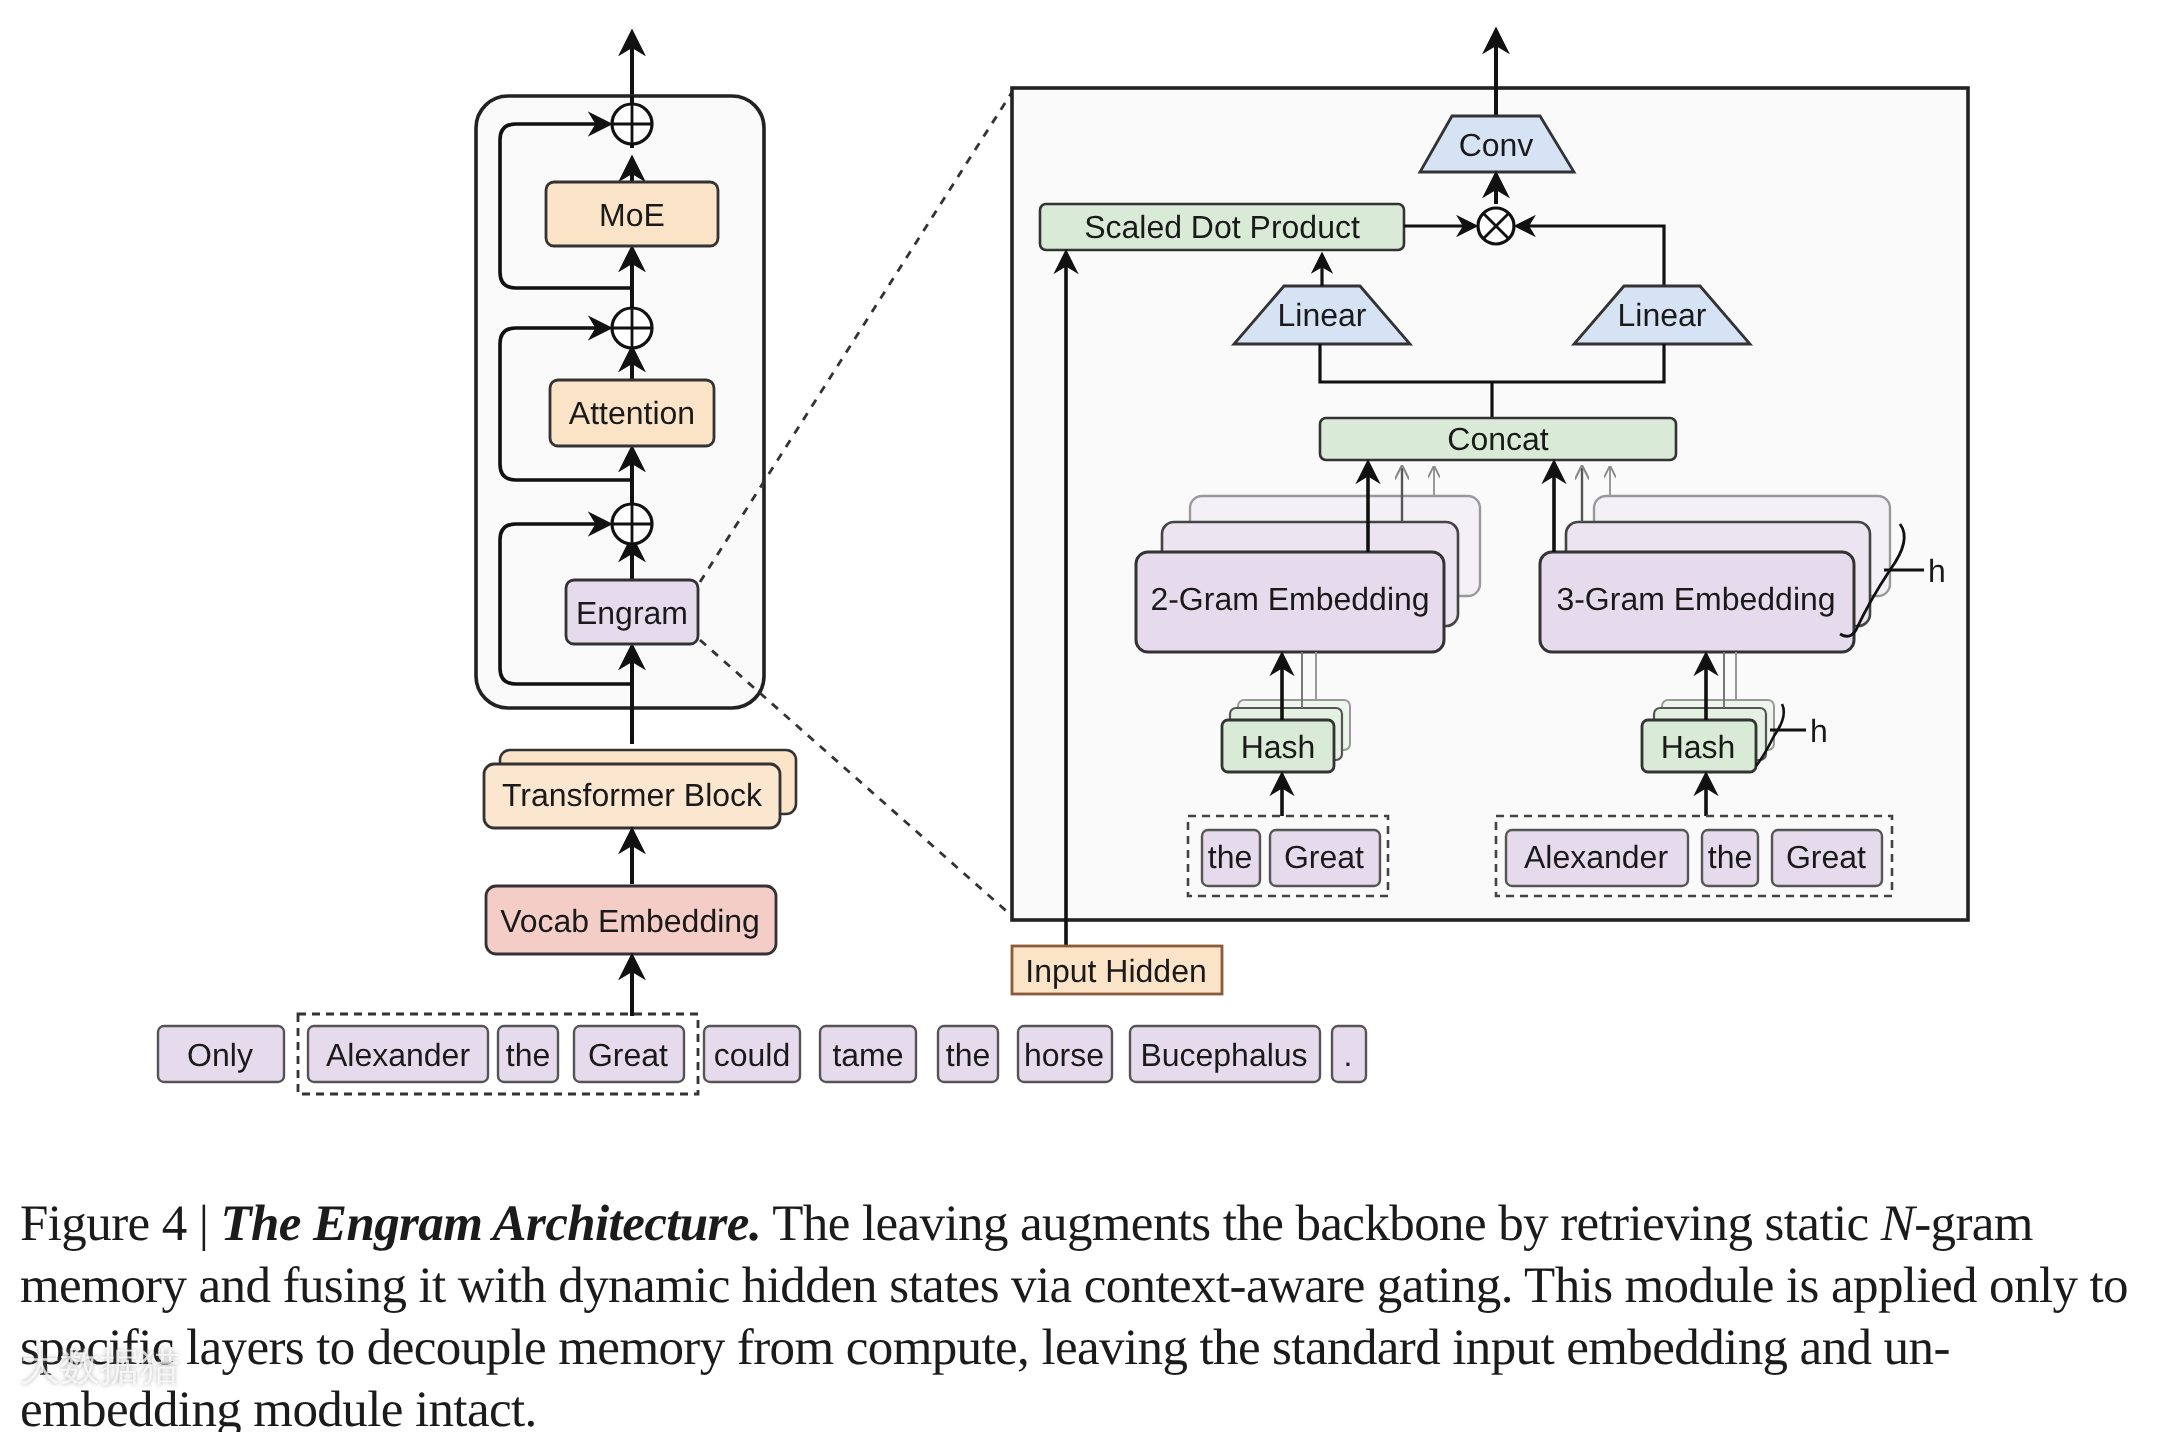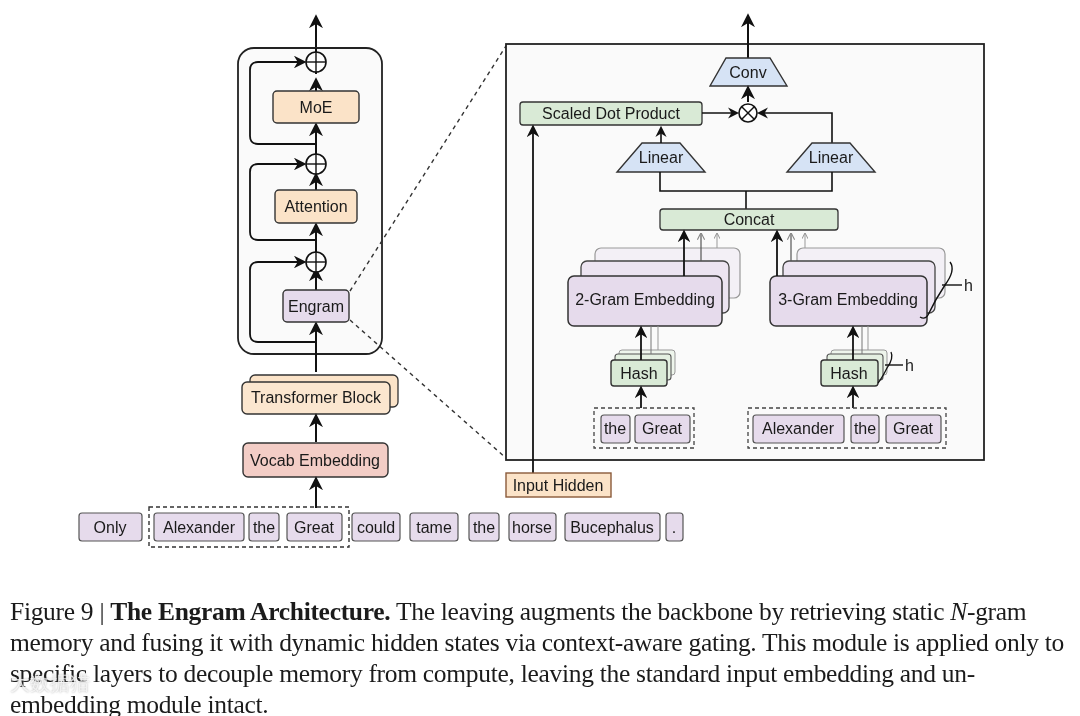--- a/index.html
+++ b/index.html
@@ -1,20 +1,20 @@
 <!DOCTYPE html>
 <html><head>
 <meta charset="utf-8">
 <style>
   html, body { margin:0; padding:0; background:#ffffff; }
   body { width:1080px; height:716px; position:relative; overflow:hidden; font-family:"Liberation Sans", sans-serif; }
   #diagram { position:absolute; left:0; top:0; width:1080px; height:580px; }
   .lbl { font-family:"Liberation Sans", sans-serif; font-size:16px; fill:#1a1a1a; }
   #caption { position:absolute; left:10px; top:596px; width:1062px; font-family:"Liberation Serif", serif; font-size:25.5px; line-height:31px; color:#1b1b1b; letter-spacing:-0.3px; }
-  #caption b { font-weight:bold; }
+  #caption b { font-weight:bold;font-style:italic; }
   #caption i { font-style:italic; }
   #watermark { position:absolute; left:10px; top:670px; font-family:"DejaVu Sans", sans-serif; font-size:20px; color:rgba(255,255,255,0.75); text-shadow:0 0 2px rgba(120,120,120,0.6); }
 </style>
 </head>
 <body>
 
 <svg id="diagram" viewBox="0 0 1080 580" xmlns="http://www.w3.org/2000/svg">
   <defs>
     <marker id="ah" viewBox="0 0 10 10" refX="8" refY="5" markerWidth="7" markerHeight="7" orient="auto-start-reverse">
       <path d="M0,0 L10,5 L0,10 L3,5 z" fill="#111"></path>
@@ -257,15 +257,15 @@
         </g>
     </g>
 
     <g>
       <rect x="506" y="473" width="105" height="24" fill="#fbe3c8" stroke="#8a5a3a" stroke-width="1.4"></rect>
       <text class="lbl" x="558" y="491" text-anchor="middle">Input Hidden</text>
     </g>
   </g>
 </svg>
 
-<div id="caption"><span>Figure 9 | </span><b>The Engram Architecture.</b><span> The leaving augments the backbone by retrieving static </span><i>N</i><span>-gram memory and fusing it with dynamic hidden states via context-aware gating. This module is applied only to specific layers to decouple memory from compute, leaving the standard input embedding and un-embedding module intact.</span></div>
+<div id="caption"><span>Figure 4 | </span><b>The Engram Architecture.</b><span> The leaving augments the backbone by retrieving static </span><i>N</i><span>-gram memory and fusing it with dynamic hidden states via context-aware gating. This module is applied only to specific layers to decouple memory from compute, leaving the standard input embedding and un-embedding module intact.</span></div>
 
 <div id="watermark">大数据猎</div>
 
 </body></html>

